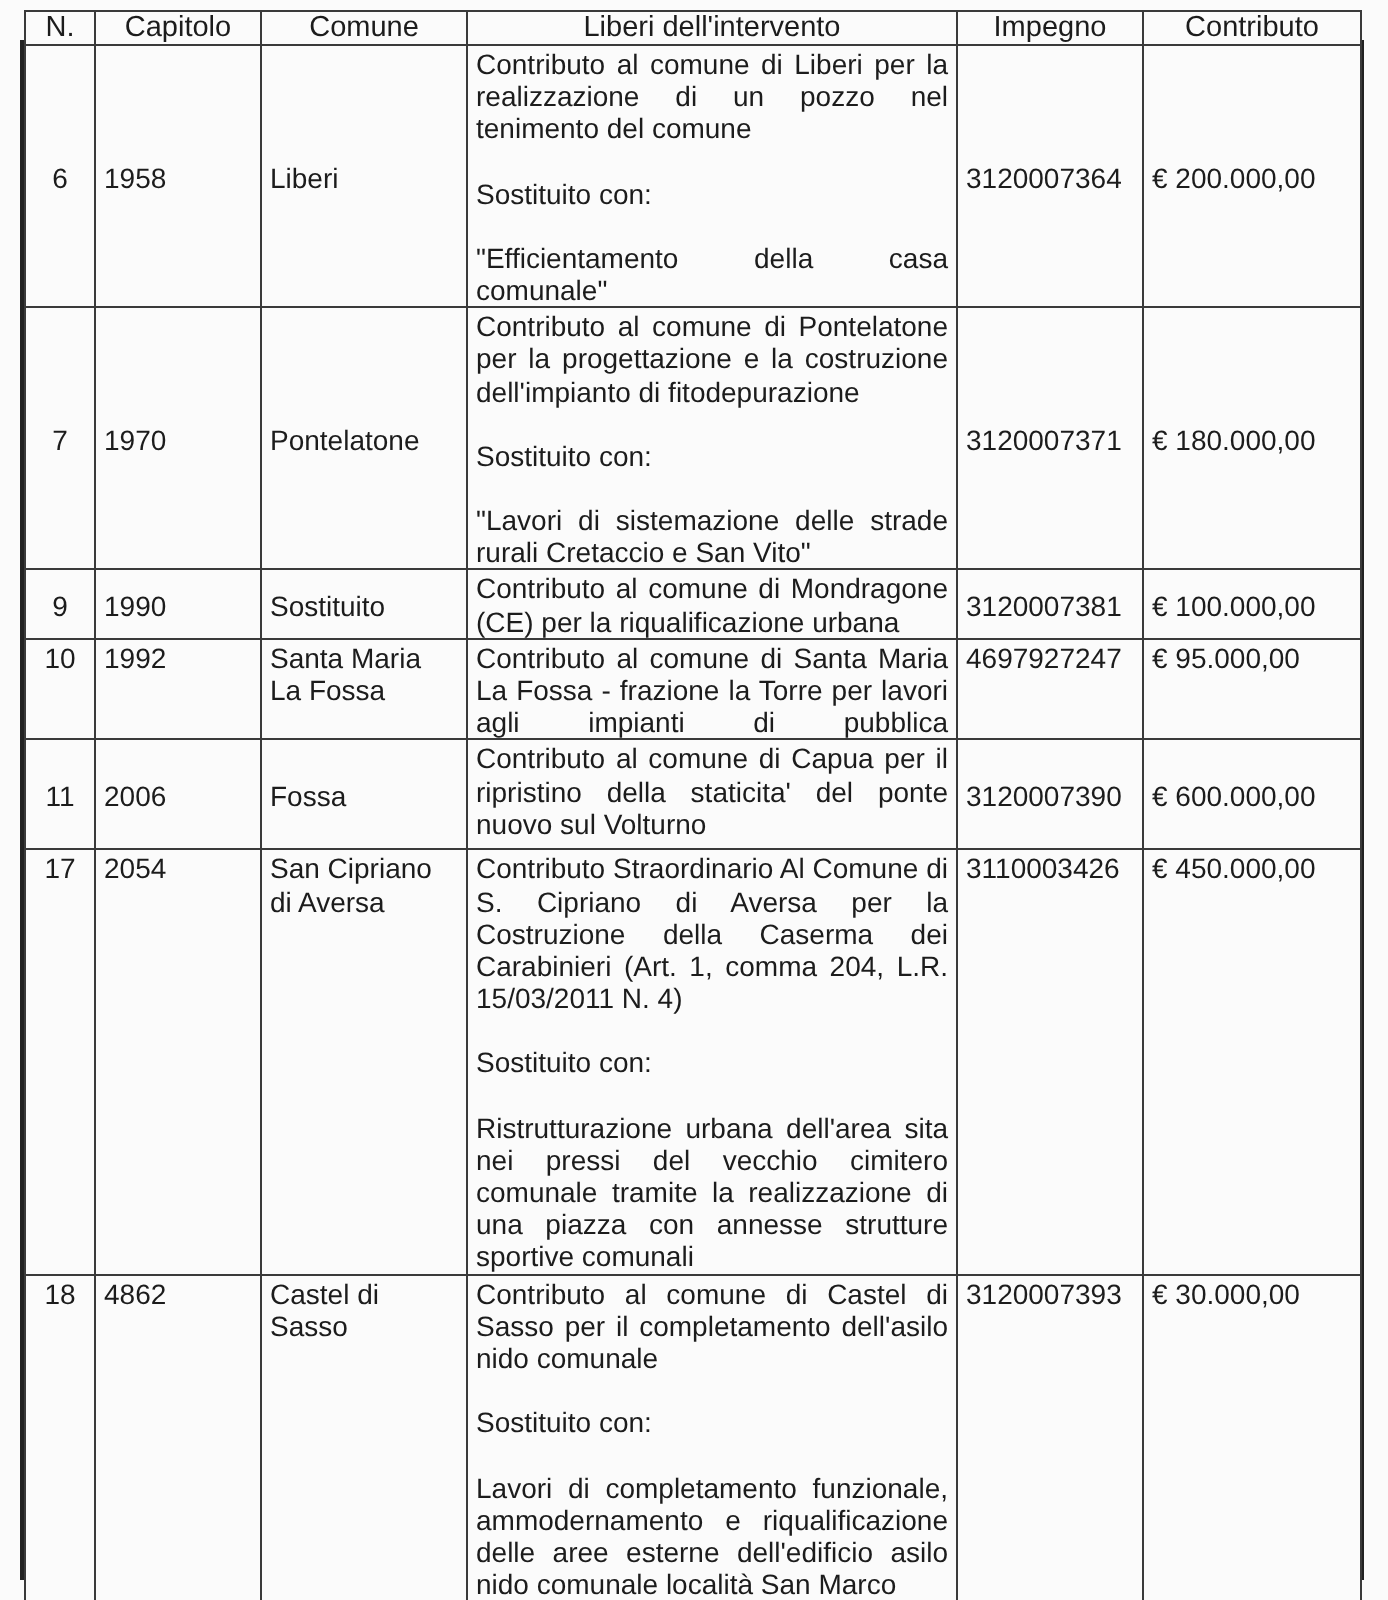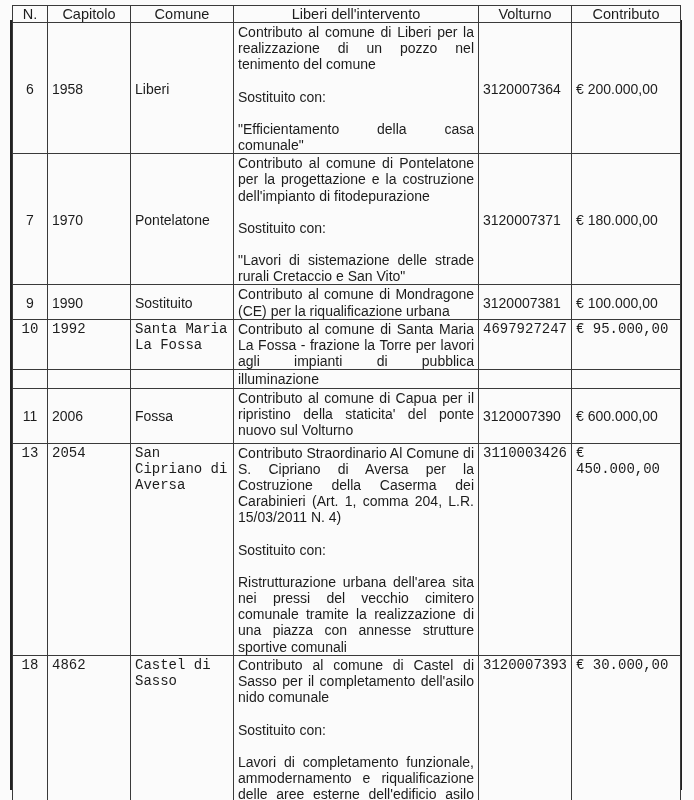--- a/index.html
+++ b/index.html
@@ -3,21 +3,21 @@
 <meta charset="utf-8">
 <style>
   html,body{margin:0;padding:0;background:#f6f7f9;}
   body{width:694px;height:800px;overflow:hidden;position:relative;font-family:"Liberation Sans",sans-serif;color:#1c1c1c;}
   .page{position:absolute;left:0;top:0;width:694px;height:800px;background:#fbfbfb;}
   table{position:absolute;left:12px;top:5px;border-collapse:collapse;table-layout:fixed;width:668px;}
   td,th{border:1.3px solid #3a3a3a;padding:1px 4px 0 4px;font-size:14px;line-height:16.2px;vertical-align:middle;font-weight:normal;}
   th{font-size:14.5px;text-align:center;height:16px;padding:0 3px;line-height:16px;}
   td.n{text-align:center;}
   td.obj{text-align:justify;vertical-align:top;}
-  td.top{vertical-align:top;font-family:Liberation Mono, monospace;}
+  td.top{vertical-align:top;}
   .blk{display:block;}
   .gap{display:block;height:16px;}
   .last{text-align-last:left;}
   .edgeL{position:absolute;left:10px;top:20px;width:2px;height:770px;background:#222;}
   .edgeR{position:absolute;left:680px;top:20px;width:2px;height:770px;background:#222;}
 </style>
 </head>
 <body>
 
 <div class="page">
@@ -32,21 +32,21 @@
       <col style="width:245px">
         <col style="width:93px">
         <col style="width:109px">
     </colgroup>
     <thead>
       <tr>
         <th>N.</th>
         <th>Capitolo</th>
         <th>Comune</th>
         <th>Liberi dell'intervento</th>
-        <th>Volturno</th>
+        <th>Impegno</th>
         <th>Contributo</th>
       </tr>
     </thead>
     <tbody>
 
       <tr style="height:130px">
         <td class="n">6</td>
         <td>1958</td>
         <td>Liberi</td>
         <td class="obj">
@@ -90,42 +90,34 @@
         <td class="n top">10</td>
         <td class="top">1992</td>
         <td class="top">Santa Maria La Fossa</td>
         <td class="obj">
           <span class="blk" style="text-align-last:justify">Contributo al comune di Santa Maria La Fossa - frazione la Torre per lavori agli impianti di pubblica</span>
         </td>
         <td class="top">4697927247</td>
         <td class="top">€ 95.000,00</td>
       </tr>
 
-      <tr style="height:15px">
-        <td></td>
-        <td></td>
-        <td></td>
-        <td class="obj">illuminazione</td>
-        <td></td>
-        <td></td>
-      </tr>
 
       <tr style="height:55px">
         <td class="n">11</td>
         <td>2006</td>
         <td>Fossa</td>
         <td class="obj">
           <span class="blk last">Contributo al comune di Capua per il ripristino della staticita' del ponte nuovo sul Volturno</span>
         </td>
         <td>3120007390</td>
         <td>€ 600.000,00</td>
       </tr>
 
       <tr style="height:207px">
-        <td class="n top">13</td>
+        <td class="n top">17</td>
         <td class="top">2054</td>
         <td class="top">San Cipriano di Aversa</td>
         <td class="obj">
           <span class="blk last">Contributo Straordinario Al Comune di S. Cipriano di Aversa per la Costruzione della Caserma dei Carabinieri (Art. 1, comma 204, L.R. 15/03/2011 N. 4)</span>
           <span class="gap"></span>
           <span class="blk">Sostituito con:</span>
           <span class="gap"></span>
           <span class="blk last">Ristrutturazione urbana dell'area sita nei pressi del vecchio cimitero comunale tramite la realizzazione di una piazza con annesse strutture sportive comunali</span>
         </td>
         <td class="top">3110003426</td>

